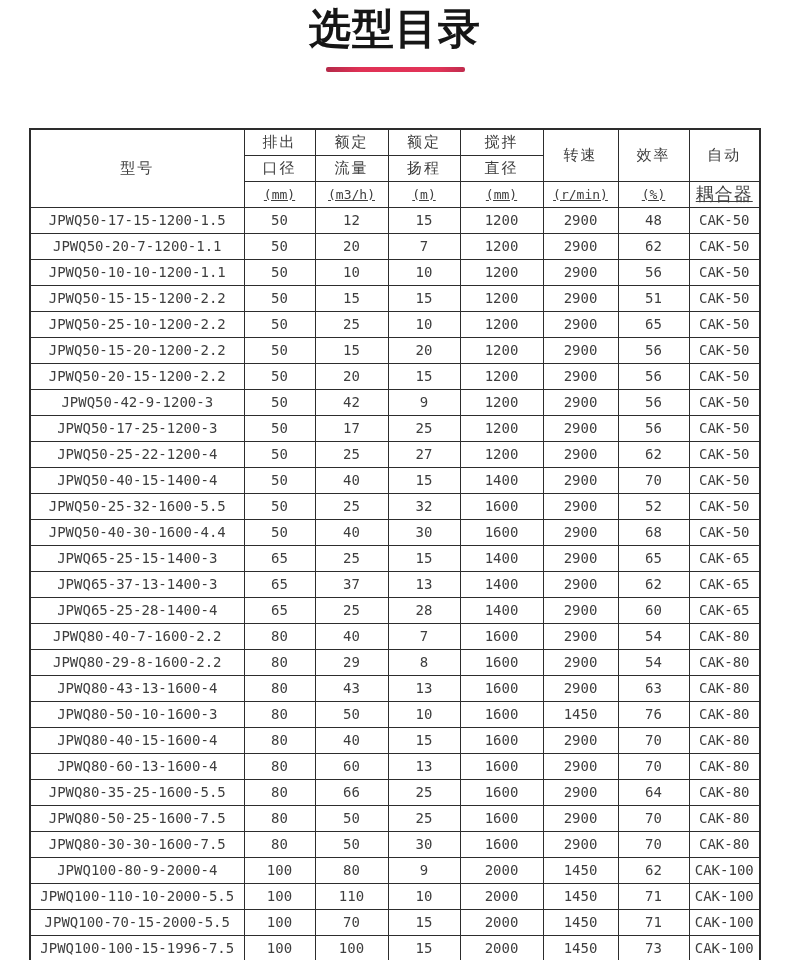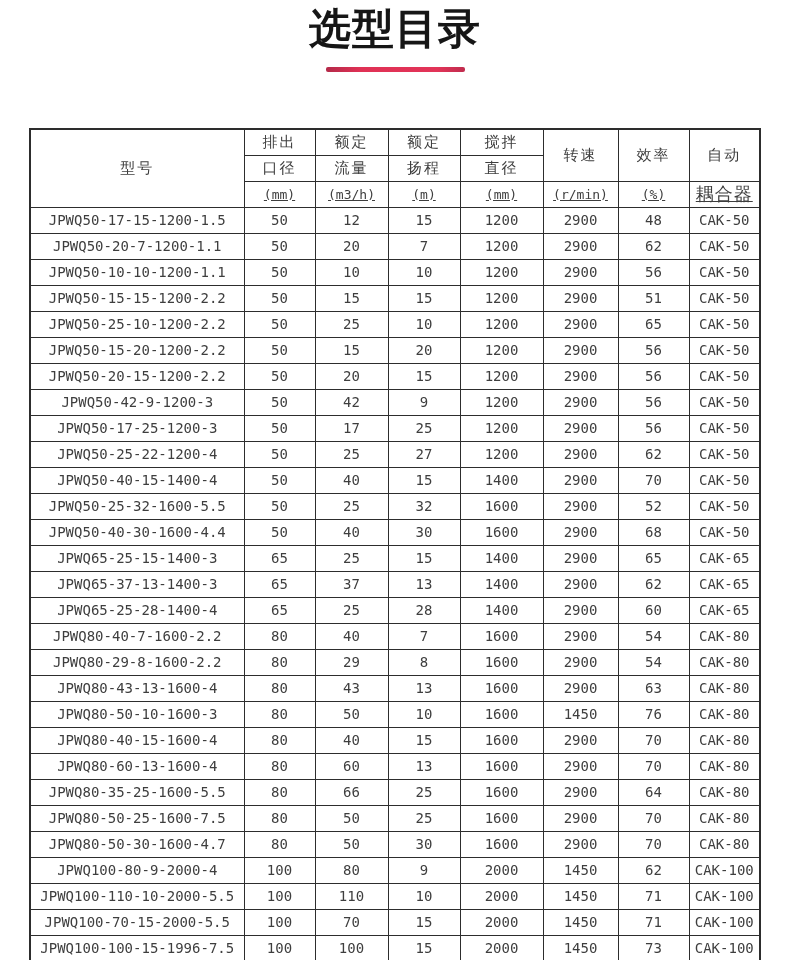--- a/index.html
+++ b/index.html
@@ -344,21 +344,21 @@
           <td>JPWQ80-50-25-1600-7.5</td>
           <td>80</td>
           <td>50</td>
           <td>25</td>
           <td>1600</td>
           <td>2900</td>
           <td>70</td>
           <td>CAK-80</td>
         </tr>
         <tr>
-          <td>JPWQ80-50-30-1600-4.7</td>
+          <td>JPWQ80-30-30-1600-7.5</td>
           <td>80</td>
           <td>50</td>
           <td>30</td>
           <td>1600</td>
           <td>2900</td>
           <td>70</td>
           <td>CAK-80</td>
         </tr>
         <tr>
           <td>JPWQ100-80-9-2000-4</td>

